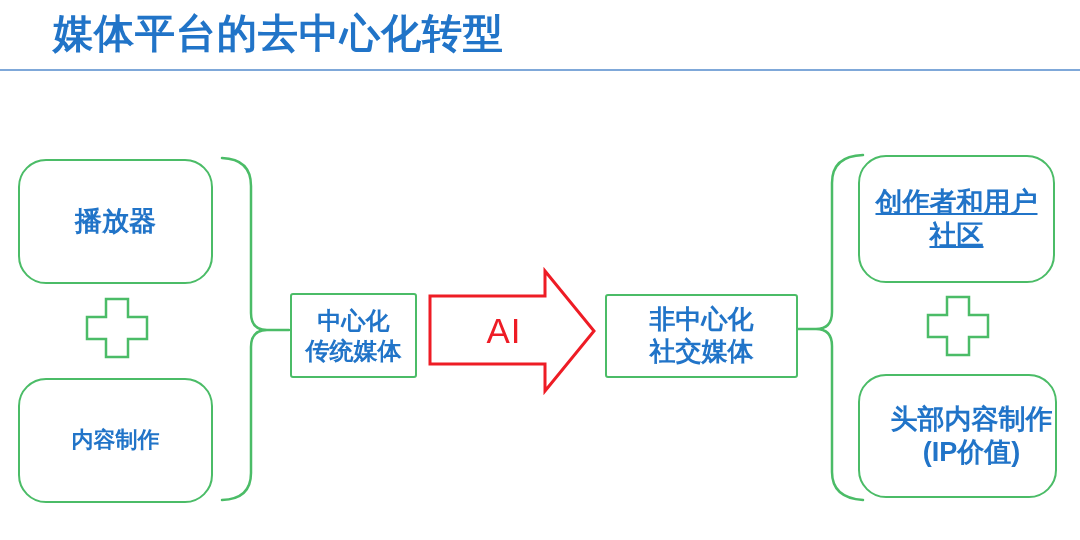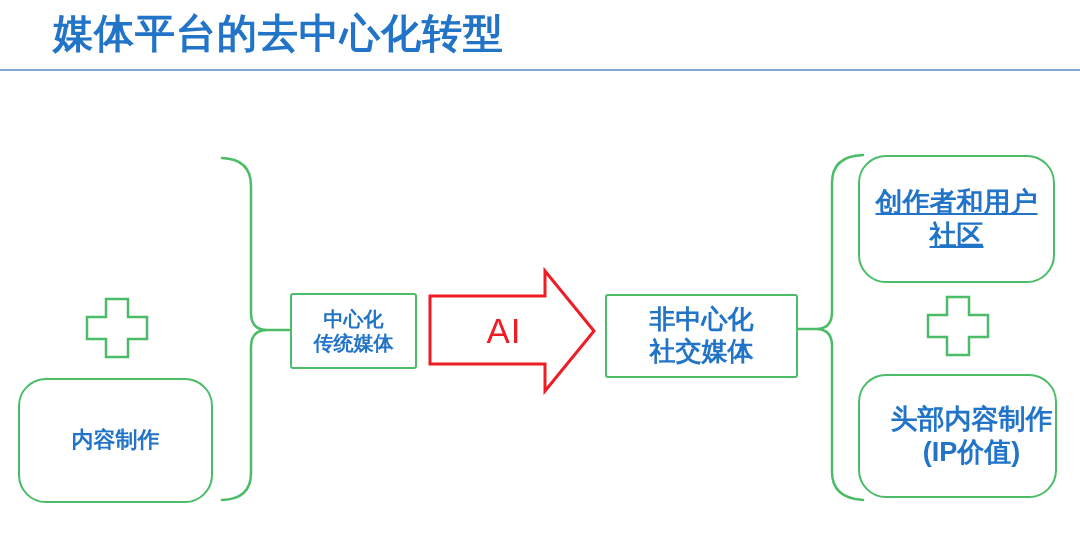--- a/index.html
+++ b/index.html
@@ -22,21 +22,21 @@
   .shapes{position:absolute;left:0;top:0;width:1080px;height:540px;}
   .box{
     position:absolute;display:flex;align-items:center;justify-content:center;
     color:var(--blue);font-weight:bold;text-align:center;white-space:pre-line;
     border:2.5px solid var(--green);background:#fff;line-height:1.22;
   }
   .rounded{border-radius:28px;}
   .sharp{border-radius:3px;}
   .box-player{left:18px;top:159px;width:195px;height:125px;font-size:27px;}
   .box-content{left:18px;top:378px;width:195px;height:125px;font-size:22px;}
-  .box-central{left:290px;top:293px;width:127px;height:76px;font-size:20px;}
+  .box-central{left:290px;top:293px;width:127px;height:85px;font-size:24px;}
   .box-decentral{left:605px;top:294px;width:193px;height:84px;font-size:26px;}
   .box-creators{left:858px;top:155px;width:197px;height:128px;font-size:27px;text-decoration:underline;}
   .box-ip{left:858px;top:374px;width:199px;height:124px;font-size:27px;padding-left:28px;}
   .ai-label{
     position:absolute;left:444px;top:310px;width:120px;height:42px;
     display:flex;align-items:center;justify-content:center;
     color:var(--red);font-size:35px;font-weight:normal;letter-spacing:1px;
   }
 </style>
 </head>
@@ -53,20 +53,21 @@
 
     <path d="M106 299 L128 299 L128 317 L147 317 L147 339 L128 339 L128 357 L106 357 L106 339 L87 339 L87 317 L106 317 Z" transform="translate(841,-2)" fill="none" stroke="var(--green)" stroke-width="2.5" stroke-linejoin="miter"></path>
 
     <path d="M222 158 Q251 159 251 186 L251 313 Q251 330 267 330 Q251 330 251 347 L251 473 Q251 499 222 500 M267 330 L289 330" fill="none" stroke="var(--green)" stroke-width="2.5" stroke-linecap="round"></path>
 
     <path d="M863 155 Q832 156 832 183 L832 312 Q832 329 816 329 Q832 329 832 346 L832 472 Q832 498 863 500 M816 329 L798 329" fill="none" stroke="var(--green)" stroke-width="2.5" stroke-linecap="round"></path>
 
     <polygon points="430,296 545,296 545,271 594,331 545,391 545,364 430,364" fill="#ffffff" stroke="var(--red)" stroke-width="3" stroke-linejoin="miter"></polygon>
   </svg>
 
+  <div class="box rounded box-player">播放器</div>
   <div class="box rounded box-content">内容制作</div>
 
   <div class="box sharp box-central">中心化
 传统媒体</div>
 
   <div class="ai-label">AI</div>
 
   <div class="box sharp box-decentral">非中心化
 社交媒体</div>
 

